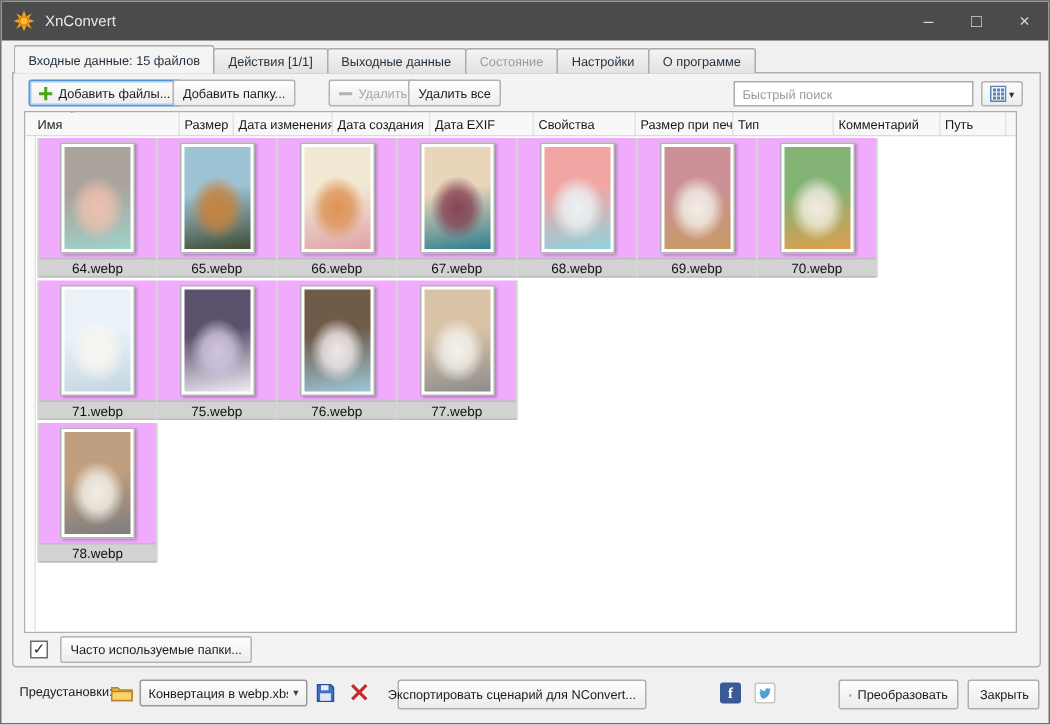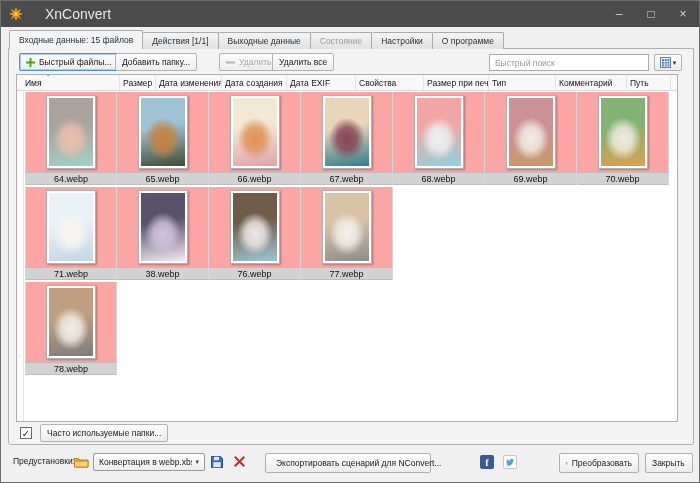--- a/index.html
+++ b/index.html
@@ -5,21 +5,21 @@
   html,body { margin:0; padding:0; background:#dcdcdc; }
   * { box-sizing:border-box; }
   .window { position:relative; width:700px; height:483px; background:#f0f0f0;
     border:1px solid #6f6f6f; font-family:"Liberation Sans", sans-serif; color:#1a1a1a;
     overflow:hidden; }
 
   
   .titlebar { position:absolute; top:0; left:0; right:0; height:26px; background:#4b4b4b;
     display:flex; align-items:center; }
   .app-icon { margin-left:8px; width:14px; height:14px; flex:0 0 auto; }
-  .win-title { color:#e8e8e8; font-size:14px; margin-left:22px; flex:1 1 auto; }
+  .win-title { color:#e8e8e8; font-size:10px; margin-left:7px; flex:1 1 auto; }
   .winctl { width:32px; height:26px; line-height:26px; text-align:center; color:#d4d4d4;
     font-size:12px; cursor:default; }
 
   
   .tabbar { position:absolute; top:29px; left:8px; right:8px; height:19px; display:flex; align-items:flex-end; z-index:3; }
   .tab { height:17px; line-height:16px; padding:0 9px; font-size:8.5px; color:#23313e;
     background:linear-gradient(#f4f4f4,#e2e2e2); border:1px solid #acacac; border-bottom:none;
     border-radius:2px 2px 0 0; margin-right:-1px; white-space:nowrap; }
   .tab.active { height:19px; line-height:18px; background:#f4f4f4; position:relative; z-index:4; }
   .tab.disabled { color:#9b9b9b; }
@@ -46,21 +46,21 @@
     border:1px solid #aeaeae; }
   .thead { height:16px; background:#f8f8f8; border-bottom:1px solid #dadada; display:flex; }
   .th { font-size:8.5px; color:#161616; padding:3px 3px 0 3px; border-right:1px solid #e3e3e3;
     white-space:nowrap; overflow:hidden; position:relative; }
   .th.num { text-align:right; }
   .sortmark { position:absolute; top:-2px; left:30px; font-size:8px; color:#555; }
   .tbody { position:relative; height:330px; background:#fff; overflow:hidden; }
   .gutter { position:absolute; left:0; top:0; width:7px; height:100%; background:#fbfbfb;
     border-right:1px solid #e4e4e4; }
   .grow { position:absolute; left:8px; display:flex; }
-  .cell { width:92px; height:93px; background:#fca5a5; border-right:1px solid #d6d6d6; position:relative; }
+  .cell { width:80px; height:93px; background:#f0abfc; border-right:1px solid #d6d6d6; position:relative; }
   .cell:first-child { border-left:1px solid #d6d6d6; }
   .thumbframe { position:absolute; left:50%; top:3px; transform:translateX(-50%); width:50px; height:74px;
     background:#fff; border:1px solid #b2b2b2; box-shadow:1px 1px 2px rgba(0,0,0,0.3); padding:2px; }
   .thumbimg { width:100%; height:100%; }
   .fname { position:absolute; left:0; right:0; bottom:0; height:13px; line-height:13px; background:#d2d2d2;
     border-top:1px solid #bdbdbd; border-bottom:1px solid #bdbdbd; font-size:9px; text-align:center; color:#111; }
 
   
   .freqrow { position:absolute; left:11px; top:375px; display:flex; align-items:center; gap:8px; }
   .checkbox { width:12px; height:12px; background:#fff; border:1px solid #6a6a6a; font-size:10px;
@@ -70,21 +70,21 @@
   
   .bottombar { position:absolute; left:0; top:446px; width:100%; height:31px; }
   .blabel { position:absolute; left:12px; top:9px; font-size:8.5px; color:#1a1a1a; }
   .iconbtn { position:absolute; top:7px; width:16px; height:15px; display:flex; align-items:center; justify-content:center; }
   .preset { position:absolute; left:92px; top:6px; width:112px; height:18px; background:linear-gradient(#fdfdfd,#ededed);
     border:1px solid #9a9a9a; border-radius:2px; font-size:8.5px; display:flex; align-items:center; padding:0 5px; }
   .preset .ptext { flex:1; white-space:nowrap; overflow:hidden; }
   .preset .arrow { font-size:7px; color:#444; margin-left:3px; }
   .bbtn { position:absolute; top:6px; height:20px; background:linear-gradient(#fdfdfd,#ececec);
     border:1px solid #b0b0b0; border-radius:2px; font-size:8.5px; display:flex; align-items:center;
-    justify-content:flex-start; gap:4px; padding:0 6px; white-space:nowrap; }
+    justify-content:flex-end; gap:4px; padding:0 6px; white-space:nowrap; }
   .social { position:absolute; top:8px; width:14px; height:14px; border-radius:2px; display:flex;
     align-items:center; justify-content:center; }
   .fb { background:#3a5a97; color:#fff; font-size:10px; font-weight:bold; font-family:"Liberation Serif", serif; }
   .tw { background:#fff; border:1px solid #c6c6c6; }
 </style>
 </head>
 <body>
 
 <div class="window">
 
@@ -107,21 +107,21 @@
       <div class="tab">Настройки</div>
       <div class="tab">О программе</div>
     </div>
 
   <div class="pane">
 
     <div class="btn focused" style="left:10px;">
       <svg width="9" height="9" viewBox="0 0 9 9">
           <path d="M3.5 0h2v3.5H9v2H5.5V9h-2V5.5H0v-2h3.5z" fill="#4aa519"></path>
         </svg>
-      <span>Быстрый файлы...</span>
+      <span>Добавить файлы...</span>
     </div>
 
     <div class="btn" style="left:106px;">
       <span>Добавить папку...</span>
     </div>
 
     <div class="btn disabled" style="left:210px;">
       <svg width="9" height="9" viewBox="0 0 9 9">
           <rect x="0" y="3.5" width="9" height="2" fill="#b3b3b3"></rect>
         </svg>
@@ -216,21 +216,21 @@
               <div class="cell">
                 <div class="thumbframe">
                   <div class="thumbimg" style="background: radial-gradient(55% 42% at 50% 60%, rgb(248, 246, 240) 0%, rgba(248, 246, 240, 0.8) 40%, transparent 75%), linear-gradient(170deg, rgb(234, 242, 248) 0%, rgb(234, 242, 248) 42%, rgb(195, 214, 227) 100%);"></div>
                 </div>
                 <div class="fname">71.webp</div>
               </div>
               <div class="cell">
                 <div class="thumbframe">
                   <div class="thumbimg" style="background: radial-gradient(55% 42% at 50% 60%, rgb(207, 195, 224) 0%, rgba(207, 195, 224, 0.8) 40%, transparent 75%), linear-gradient(170deg, rgb(90, 82, 108) 0%, rgb(90, 82, 108) 42%, rgb(239, 234, 243) 100%);"></div>
                 </div>
-                <div class="fname">38.webp</div>
+                <div class="fname">75.webp</div>
               </div>
               <div class="cell">
                 <div class="thumbframe">
                   <div class="thumbimg" style="background: radial-gradient(55% 42% at 50% 60%, rgb(241, 231, 233) 0%, rgba(241, 231, 233, 0.8) 40%, transparent 75%), linear-gradient(170deg, rgb(110, 92, 73) 0%, rgb(110, 92, 73) 42%, rgb(156, 198, 214) 100%);"></div>
                 </div>
                 <div class="fname">76.webp</div>
               </div>
               <div class="cell">
                 <div class="thumbframe">
                   <div class="thumbimg" style="background: radial-gradient(55% 42% at 50% 60%, rgb(243, 241, 235) 0%, rgba(243, 241, 235, 0.8) 40%, transparent 75%), linear-gradient(170deg, rgb(217, 195, 166) 0%, rgb(217, 195, 166) 42%, rgb(140, 140, 140) 100%);"></div>

